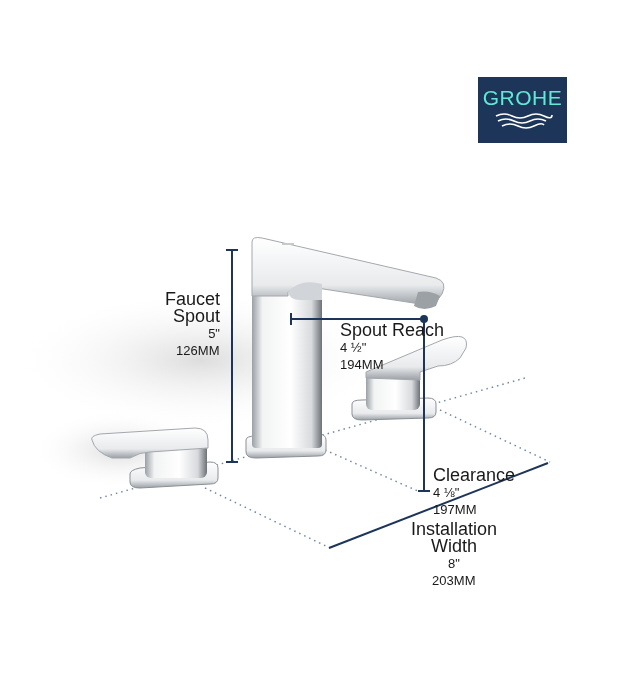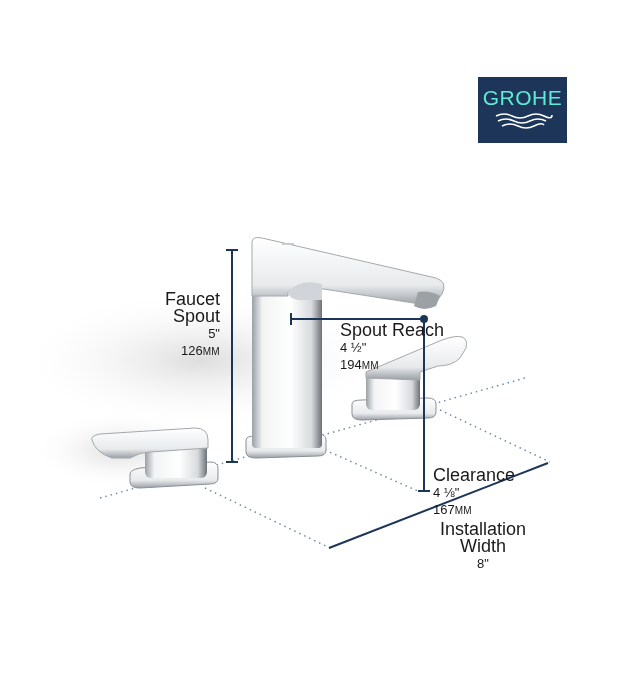--- a/index.html
+++ b/index.html
@@ -3,21 +3,21 @@
 <meta charset="utf-8">
 <style>
   html, body { margin:0; padding:0; background:#fff; }
   body { width:625px; height:700px; position:relative; overflow:hidden; font-family:"Liberation Sans", sans-serif; color:#1a1a1a; }
   .logo { position:absolute; left:478px; top:77px; width:89px; height:66px; background:#1c3559; display:flex; flex-direction:column; align-items:center; justify-content:center; }
   .logo-text { color:#5eead4; font-weight:normal; font-size:21px; letter-spacing:0.5px; margin-top:-4px; }
   .logo svg { margin-top:2px; }
   svg.diagram { position:absolute; left:0; top:0; }
   .label { position:absolute; font-size:13px; line-height:17px; }
   .label .title { font-weight:normal; font-size:18px; }
-  .mm { font-size:10px; letter-spacing:0.3px; }
+  .mm { font-size:13px; letter-spacing:0.3px; }
   .right { text-align:right; }
   .center { text-align:center; }
 </style>
 </head>
 <body>
 
 <div class="logo">
   <span class="logo-text">GROHE</span>
   <svg width="62" height="18" viewBox="0 0 62 18">
     <path d="M4 4 Q12 0 20 4 T36 4 T52 4 T60 3" stroke="#fff" stroke-width="1.6" fill="none"></path>
@@ -106,19 +106,20 @@
 
 <div class="label" style="left:340px; top:322px;">
   <div class="title">Spout Reach</div>
   <div>4 ½"</div>
   <div><span>194</span><span class="mm">MM</span></div>
 </div>
 
 <div class="label" style="left:433px; top:467px;">
   <div class="title">Clearance</div>
   <div>4 ⅛"</div>
-  <div><span>167</span><span class="mm">MM</span></div>
+  <div><span>197</span><span class="mm">MM</span></div>
 </div>
 
-<div class="label center" style="left:418px; top:521px; width:130px;">
+<div class="label center" style="left:389px; top:521px; width:130px;">
   <div class="title">Installation Width</div>
   <div>8"</div>
+  <div><span>203</span><span class="mm">MM</span></div>
 </div>
 
 </body></html>

